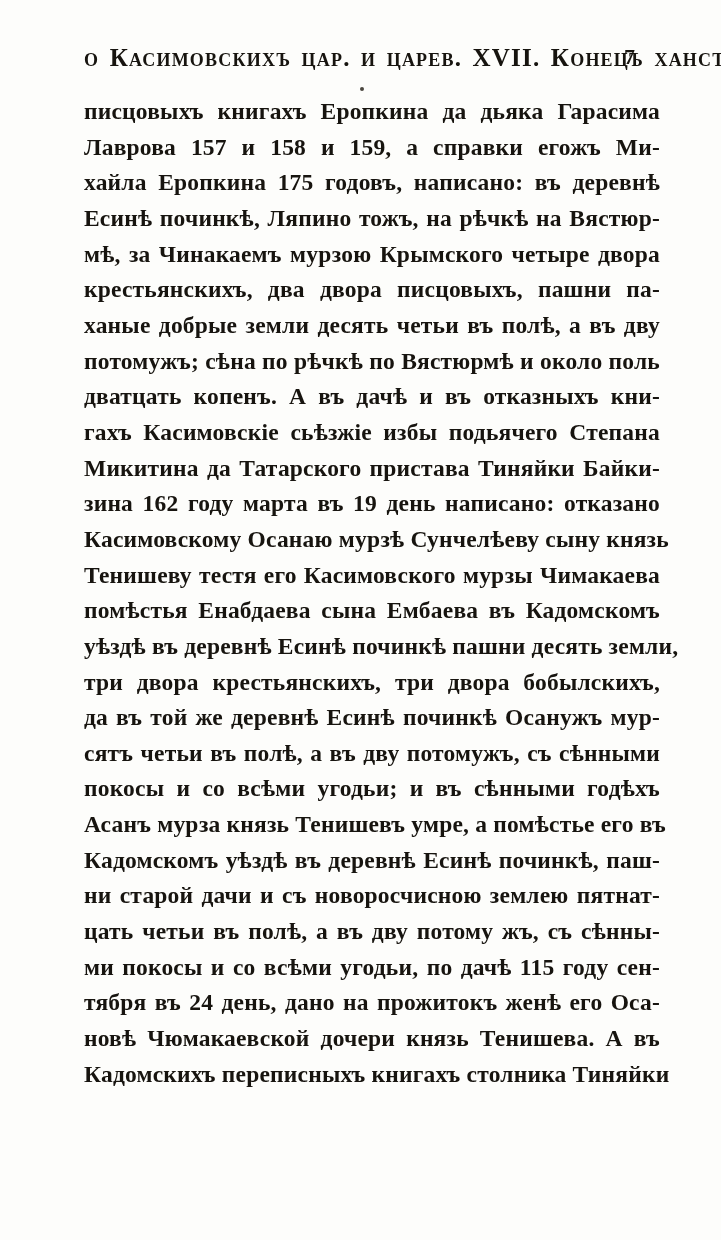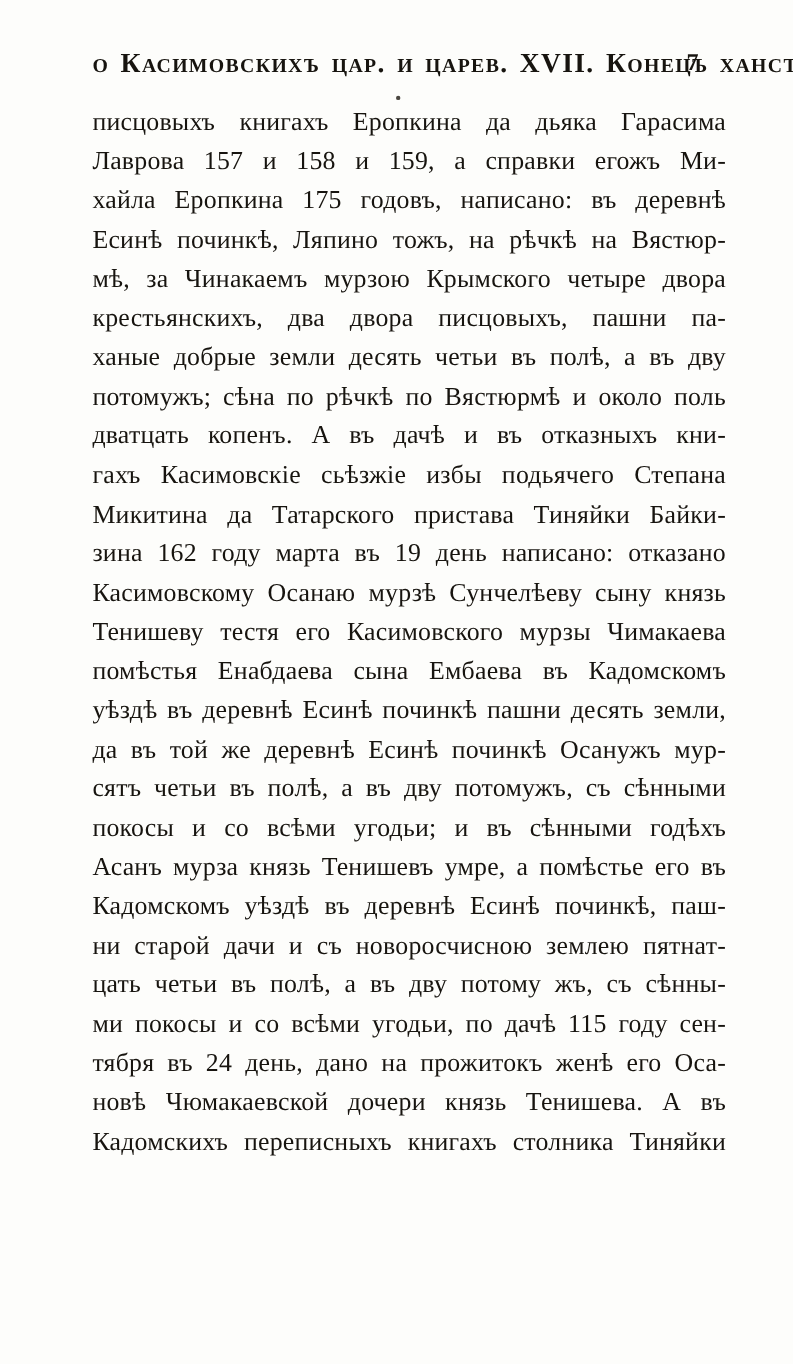--- a/index.html
+++ b/index.html
@@ -45,21 +45,21 @@
     border-radius: 50%;
     background: #4a463f;
   }
   .text-block {
     position: absolute;
     top: 94px;
     left: 84px;
     width: 576px;
   }
   .line {
-    font-weight: normal;
+    font-weight: bold;
     font-size: 23.5px;
     line-height: 35.65px;
     letter-spacing: 0.2px;
     text-align: justify;
     text-align-last: justify;
     white-space: nowrap;
   }
 </style>
 </head>
 <body>
@@ -82,20 +82,21 @@
     <div class="line">ханые добрые земли десять четьи въ полѣ, а въ дву</div>
     <div class="line">потомужъ; сѣна по рѣчкѣ по Вястюрмѣ и около поль</div>
     <div class="line">дватцать копенъ. А въ дачѣ и въ отказныхъ кни-</div>
     <div class="line">гахъ Касимовскіе сьѣзжіе избы подьячего Степана</div>
     <div class="line">Микитина да Татарского пристава Тиняйки Байки-</div>
     <div class="line">зина 162 году марта въ 19 день написано: отказано</div>
     <div class="line">Касимовскому Осанаю мурзѣ Сунчелѣеву сыну князь</div>
     <div class="line">Тенишеву тестя его Касимовского мурзы Чимакаева</div>
     <div class="line">помѣстья Енабдаева сына Ембаева въ Кадомскомъ</div>
     <div class="line">уѣздѣ въ деревнѣ Есинѣ починкѣ пашни десять земли,</div>
+    <div class="line">три двора крестьянскихъ, три двора бобылскихъ,</div>
     <div class="line">да въ той же деревнѣ Есинѣ починкѣ Осанужъ мур-</div>
     <div class="line">сятъ четьи въ полѣ, а въ дву потомужъ, съ сѣнными</div>
     <div class="line">покосы и со всѣми угодьи; и въ сѣнными годѣхъ</div>
     <div class="line">Асанъ мурза князь Тенишевъ умре, а помѣстье его въ</div>
     <div class="line">Кадомскомъ уѣздѣ въ деревнѣ Есинѣ починкѣ, паш-</div>
     <div class="line">ни старой дачи и съ новоросчисною землею пятнат-</div>
     <div class="line">цать четьи въ полѣ, а въ дву потому жъ, съ сѣнны-</div>
     <div class="line">ми покосы и со всѣми угодьи, по дачѣ 115 году сен-</div>
     <div class="line">тября въ 24 день, дано на прожитокъ женѣ его Оса-</div>
     <div class="line">новѣ Чюмакаевской дочери князь Тенишева. А въ</div>

